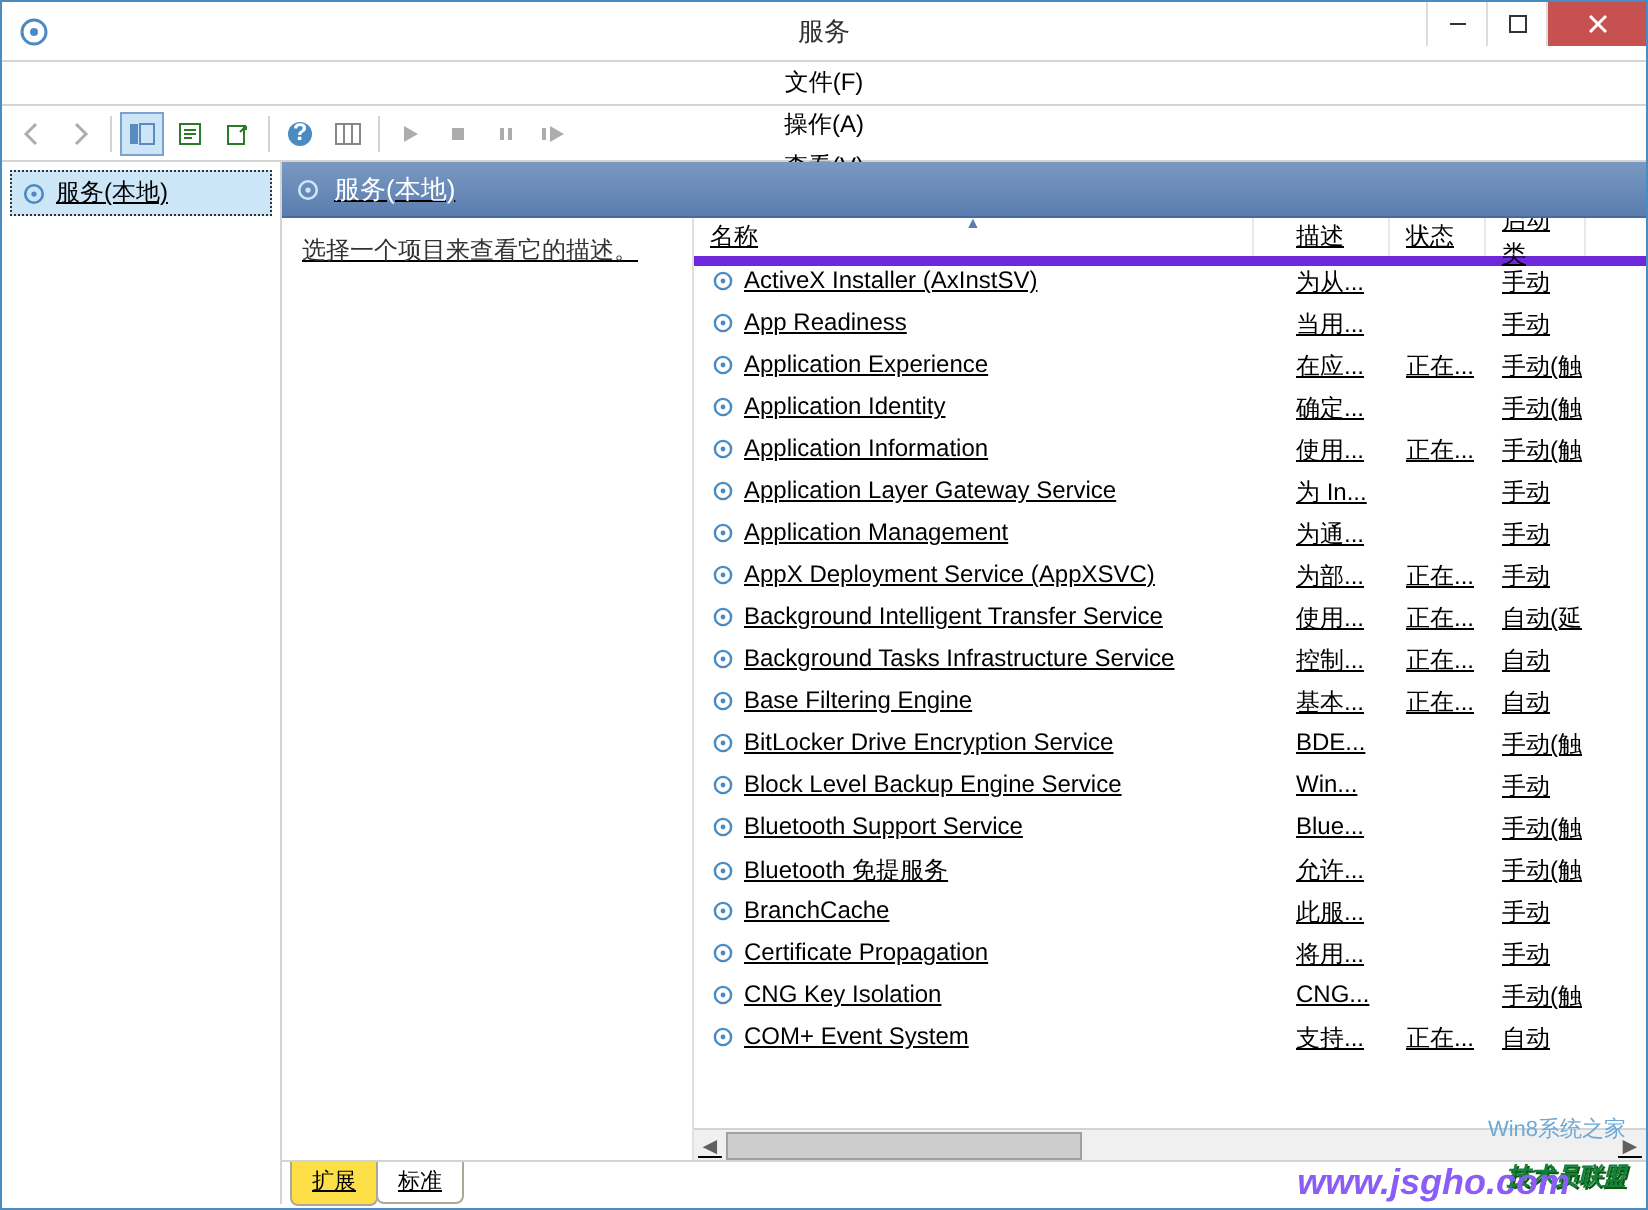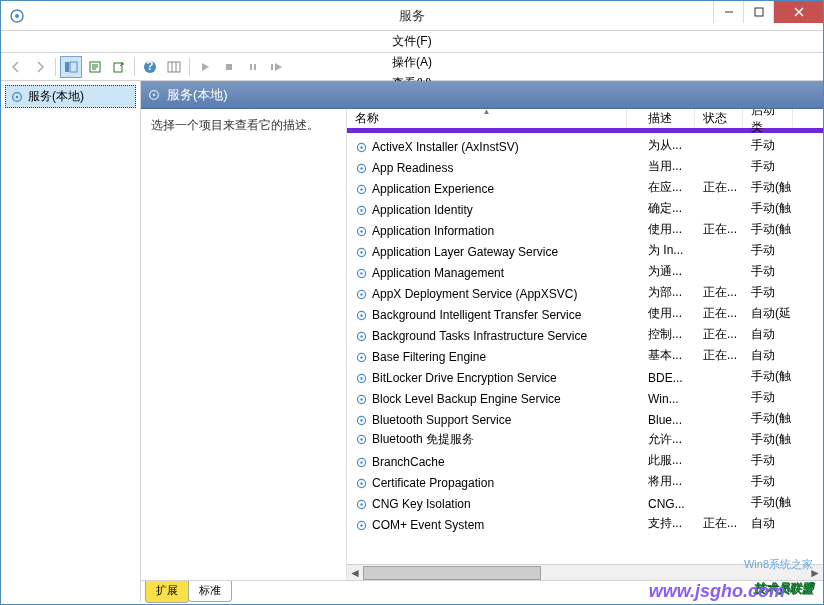--- a/index.html
+++ b/index.html
@@ -15,40 +15,40 @@
 
 .menubar { height: 22px; display: flex; align-items: center; padding: 0 4px; border-bottom: 1px solid #d4d4d4; flex-direction: column; }
 .menu-item { padding: 2px 8px; cursor: pointer; }
 
 .toolbar { height: 28px; display: flex; align-items: center; padding: 0 4px; gap: 2px; border-bottom: 1px solid #d4d4d4; }
 .tb-btn { width: 22px; height: 22px; display: flex; align-items: center; justify-content: center; cursor: pointer; border: 1px solid transparent; }
 .tb-btn.selected { border: 1px solid #7da2ce; background: #cde6f7; }
 .tb-sep { width: 1px; height: 18px; background: #d4d4d4; margin: 0 2px; }
 .tb-btn.disabled { opacity: 0.4; cursor: default; }
 
-.main-area { display: flex; height: calc(100% - 82px); }
+.main-area { display: flex; height: calc(100% - 82px); text-decoration: underline; }
 .left-panel { width: 140px; border-right: 1px solid #d4d4d4; padding: 4px; }
 .tree-item { display: flex; align-items: center; gap: 4px; padding: 2px 4px; border: 1px dotted #333; background: #cde6f7; cursor: pointer; }
 .gear-icon { width: 14px; height: 14px; color: #4a8bc2; flex-shrink: 0; }
 
 .right-panel { flex: 1; display: flex; flex-direction: column; }
 .panel-header { height: 28px; background: linear-gradient(#7a99c2, #5a7db0); color: #fff; display: flex; align-items: center; padding: 0 6px; gap: 6px; border-bottom: 1px solid #4a6a9a; }
 .panel-header .gear-icon { color: #cde6f7; }
 .panel-header-text { font-size: 13px; }
 
 .panel-content { flex: 1; display: flex; overflow: hidden; }
 .desc-pane { width: 205px; padding: 8px 10px; font-size: 12px; color: #333; }
 .list-pane { flex: 1; display: flex; flex-direction: column; overflow: hidden; border-left: 1px solid #e0e0e0; }
 
 .list-header { display: flex; height: 24px; border-bottom: 5px solid #6d28d9; background: #fff; }
 .list-header-cell { padding: 3px 8px; border-right: 1px solid #e8e8e8; display: flex; align-items: center; position: relative; cursor: pointer; }
 .sort-arrow { position: absolute; left: 50%; top: -2px; transform: translateX(-50%); color: #5a7db0; font-size: 8px; }
 
 .list-body { flex: 1; overflow-y: scroll; overflow-x: hidden; }
-.list-row { display: flex; height: 21px; align-items: flex-end; cursor: pointer; }
+.list-row { display: flex; height: 21px; align-items: flex-start; cursor: pointer; }
 .list-cell { padding: 0 8px; white-space: nowrap; overflow: hidden; text-overflow: ellipsis; display: flex; align-items: center; gap: 4px; }
 .list-cell .gear-icon { width: 13px; height: 13px; }
 
 .col-name { width: 280px; }
 .col-desc { width: 55px; margin-left: 13px; }
 .col-status { width: 48px; }
 .col-startup { width: 50px; }
 
 .hscroll { height: 16px; background: #f0f0f0; display: flex; align-items: center; border-top: 1px solid #d4d4d4; }
 .hscroll-track { flex: 1; height: 16px; background: #f0f0f0; position: relative; }

